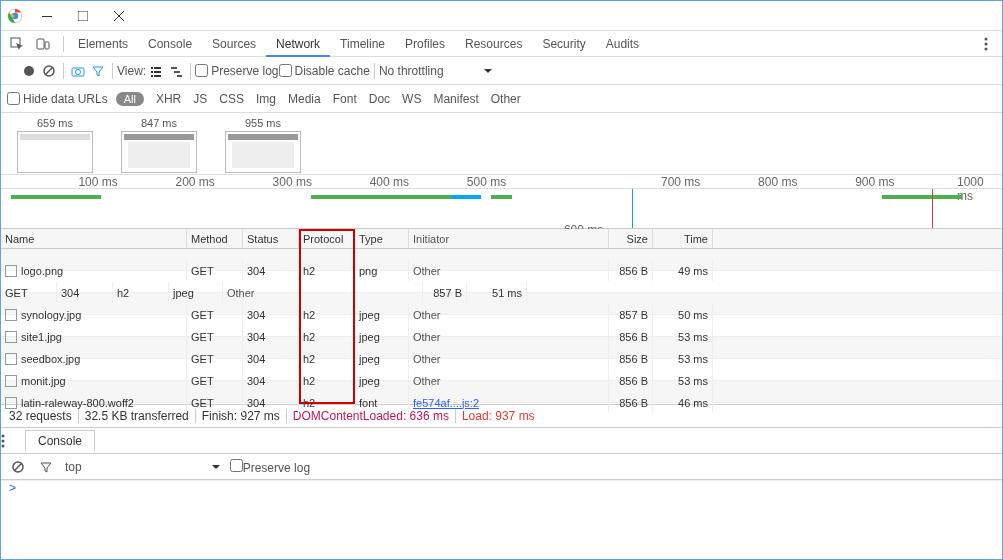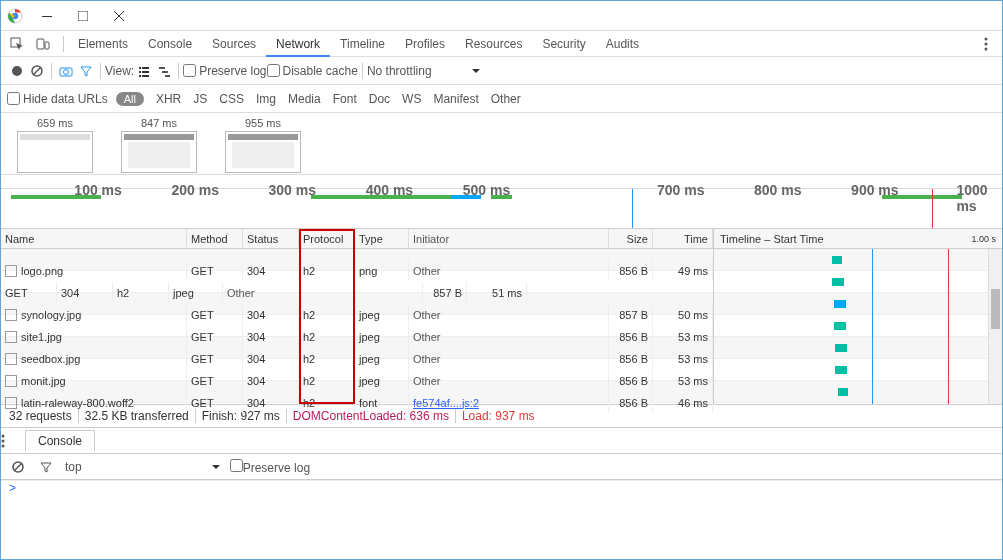--- a/index.html
+++ b/index.html
@@ -17,21 +17,21 @@
 .tabrow .ic { width: 20px; height: 20px; display: flex; align-items: center; justify-content: center; }
 .tabrow .sep { width: 1px; height: 16px; background: #ccc; margin: 0 4px; }
 .tabrow .tabs { display: flex; height: 100%; }
 .tabrow .tab { padding: 0 10px; height: 100%; display: flex; align-items: center; cursor: pointer; position: relative; color: #555; }
 .tabrow .tab.active { color: #333; }
 .tabrow .tab.active::after { content:""; position:absolute; bottom:-1px; left:0; right:0; height:2px; background:#4285f4; }
 .tabrow .spacer { flex: 1; }
 .tabrow .menu-dots { width: 20px; height: 20px; display: flex; align-items: center; justify-content: center; margin-right: 6px; }
 
 
-.toolbar { height: 28px; display: flex; align-items: center; border-bottom: 1px solid #ddd; padding: 0 6px; color: #555; }
+.toolbar { height: 28px; display: flex; align-items: center; border-bottom: 1px solid #ddd; padding: 0 18px; color: #555; }
 .toolbar .tb-ic { width: 20px; height: 20px; display: flex; align-items: center; justify-content: center; }
 .toolbar .sep { width: 1px; height: 16px; background: #ccc; margin: 0 4px; }
 .toolbar label { display: flex; align-items: center; gap: 3px; font-size: 12px; color: #555; }
 .toolbar input[type=checkbox] { margin: 0; }
 .toolbar .throttling { display: flex; align-items: center; gap: 40px; }
 
 
 .filterrow { height: 28px; display: flex; align-items: center; padding: 0 6px; border-bottom: 1px solid #ddd; gap: 8px; }
 .filterrow input[type=text] { width: 200px; height: 20px; border: 1px solid #bbb; padding: 0 4px; font-size: 12px; }
 .filterrow label { display: flex; align-items: center; gap: 3px; color: #555; }
@@ -43,21 +43,21 @@
 .film-item { display: flex; flex-direction: column; align-items: center; }
 .film-item .time { font-size: 11px; color: #555; margin-bottom: 2px; }
 .film-item .thumb { width: 76px; height: 42px; border: 1px solid #bbb; background:#fff; position: relative; }
 .thumb .tbar { position:absolute; top:2px; left:2px; right:2px; height:6px; background:#999; }
 .thumb .tbody { position:absolute; top:10px; left:6px; right:6px; bottom:4px; background:#eee; }
 .thumb .thdr { position:absolute; top:10px; left:6px; right:6px; height:8px; background:#1b3a5a; }
 
 
 .overview { height: 54px; position: relative; border-bottom: 1px solid #ccc; }
 .overview .ticks { height: 14px; position: relative; border-bottom: 1px solid #ddd; }
-.overview .tick { position:absolute; top:7px; font-size: 14px; color:#666; transform: translateX(-50%); font-weight: bold; }
+.overview .tick { position:absolute; top:0; font-size: 12px; color:#666; transform: translateX(-50%); }
 .overview .band { position:absolute; top:20px; height:4px; background:#4caf50; }
 .overview .bandblue { position:absolute; top:20px; height:4px; background:#03a9f4; }
 .overview .vline { position:absolute; top:14px; bottom:0; width:1px; }
 
 
 .tablewrap { height: 175px; display: flex; }
 .table { flex: 0 0 712px; }
 .table .hdr { display:flex; height: 20px; border-bottom: 1px solid #ccc; background:#f6f6f6; }
 .table .hdr .c { border-right: 1px solid #ddd; padding: 2px 4px; font-size: 11px; color:#333; display:flex; align-items:center; }
 .table .row { display:flex; height: 22px; border-bottom: 1px solid #eee; align-items: center; }
@@ -291,21 +291,21 @@
     </div>
   <div class="band" style="left:1%;width:9%;"></div>
   <div class="band" style="left:31%;width:14%;"></div>
   <div class="bandblue" style="left:45%;width:3%;"></div>
   <div class="band" style="left:49%;width:2%;"></div>
   <div class="band" style="left:88%;width:8%;"></div>
   <div class="vline" style="left:63%;background:#2196f3;"></div>
   <div class="vline" style="left:93%;background:#e53935;"></div>
 </div>
 
-<div class="tablewrap" style="position:relative;">
+<div class="tablewrap" style="position:relative;flex-direction:column;">
   <div class="table">
     <div class="hdr">
       <div class="c c-name">Name</div>
       <div class="c c-method">Method</div>
       <div class="c c-status">Status</div>
       <div class="c c-protocol">Protocol</div>
       <div class="c c-type">Type</div>
       <div class="c c-initiator">Initiator</div>
       <div class="c c-size">Size</div>
       <div class="c c-time">Time</div>

